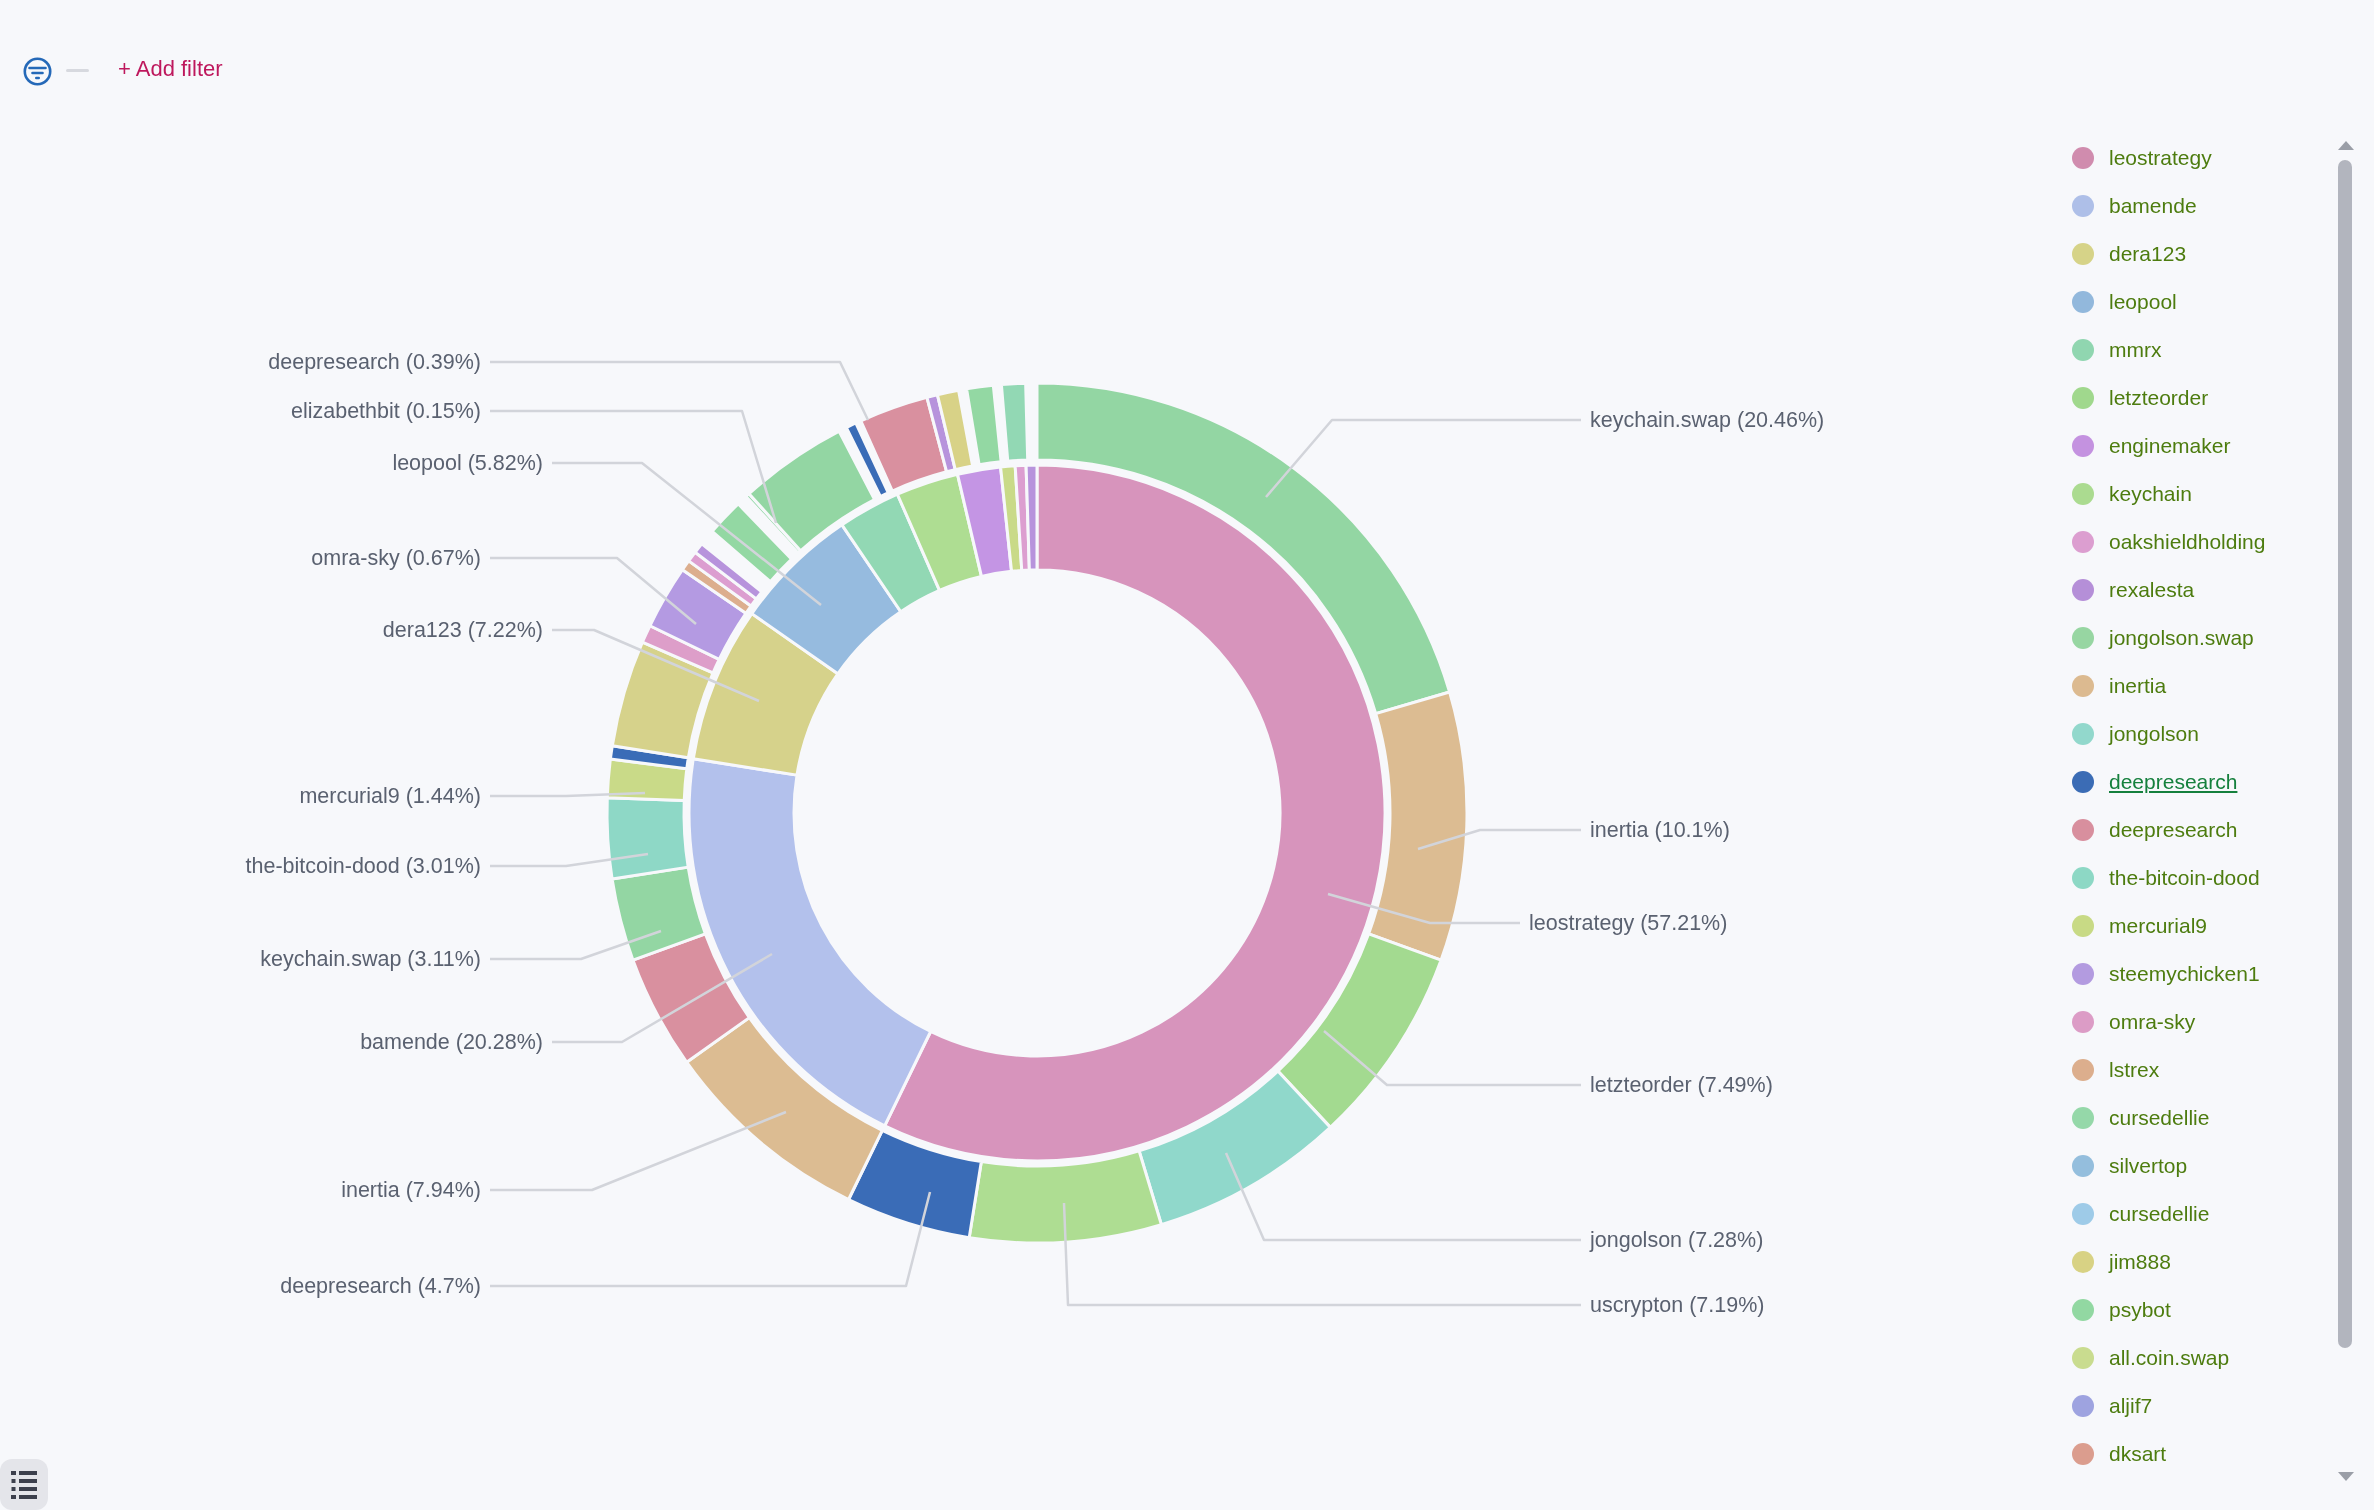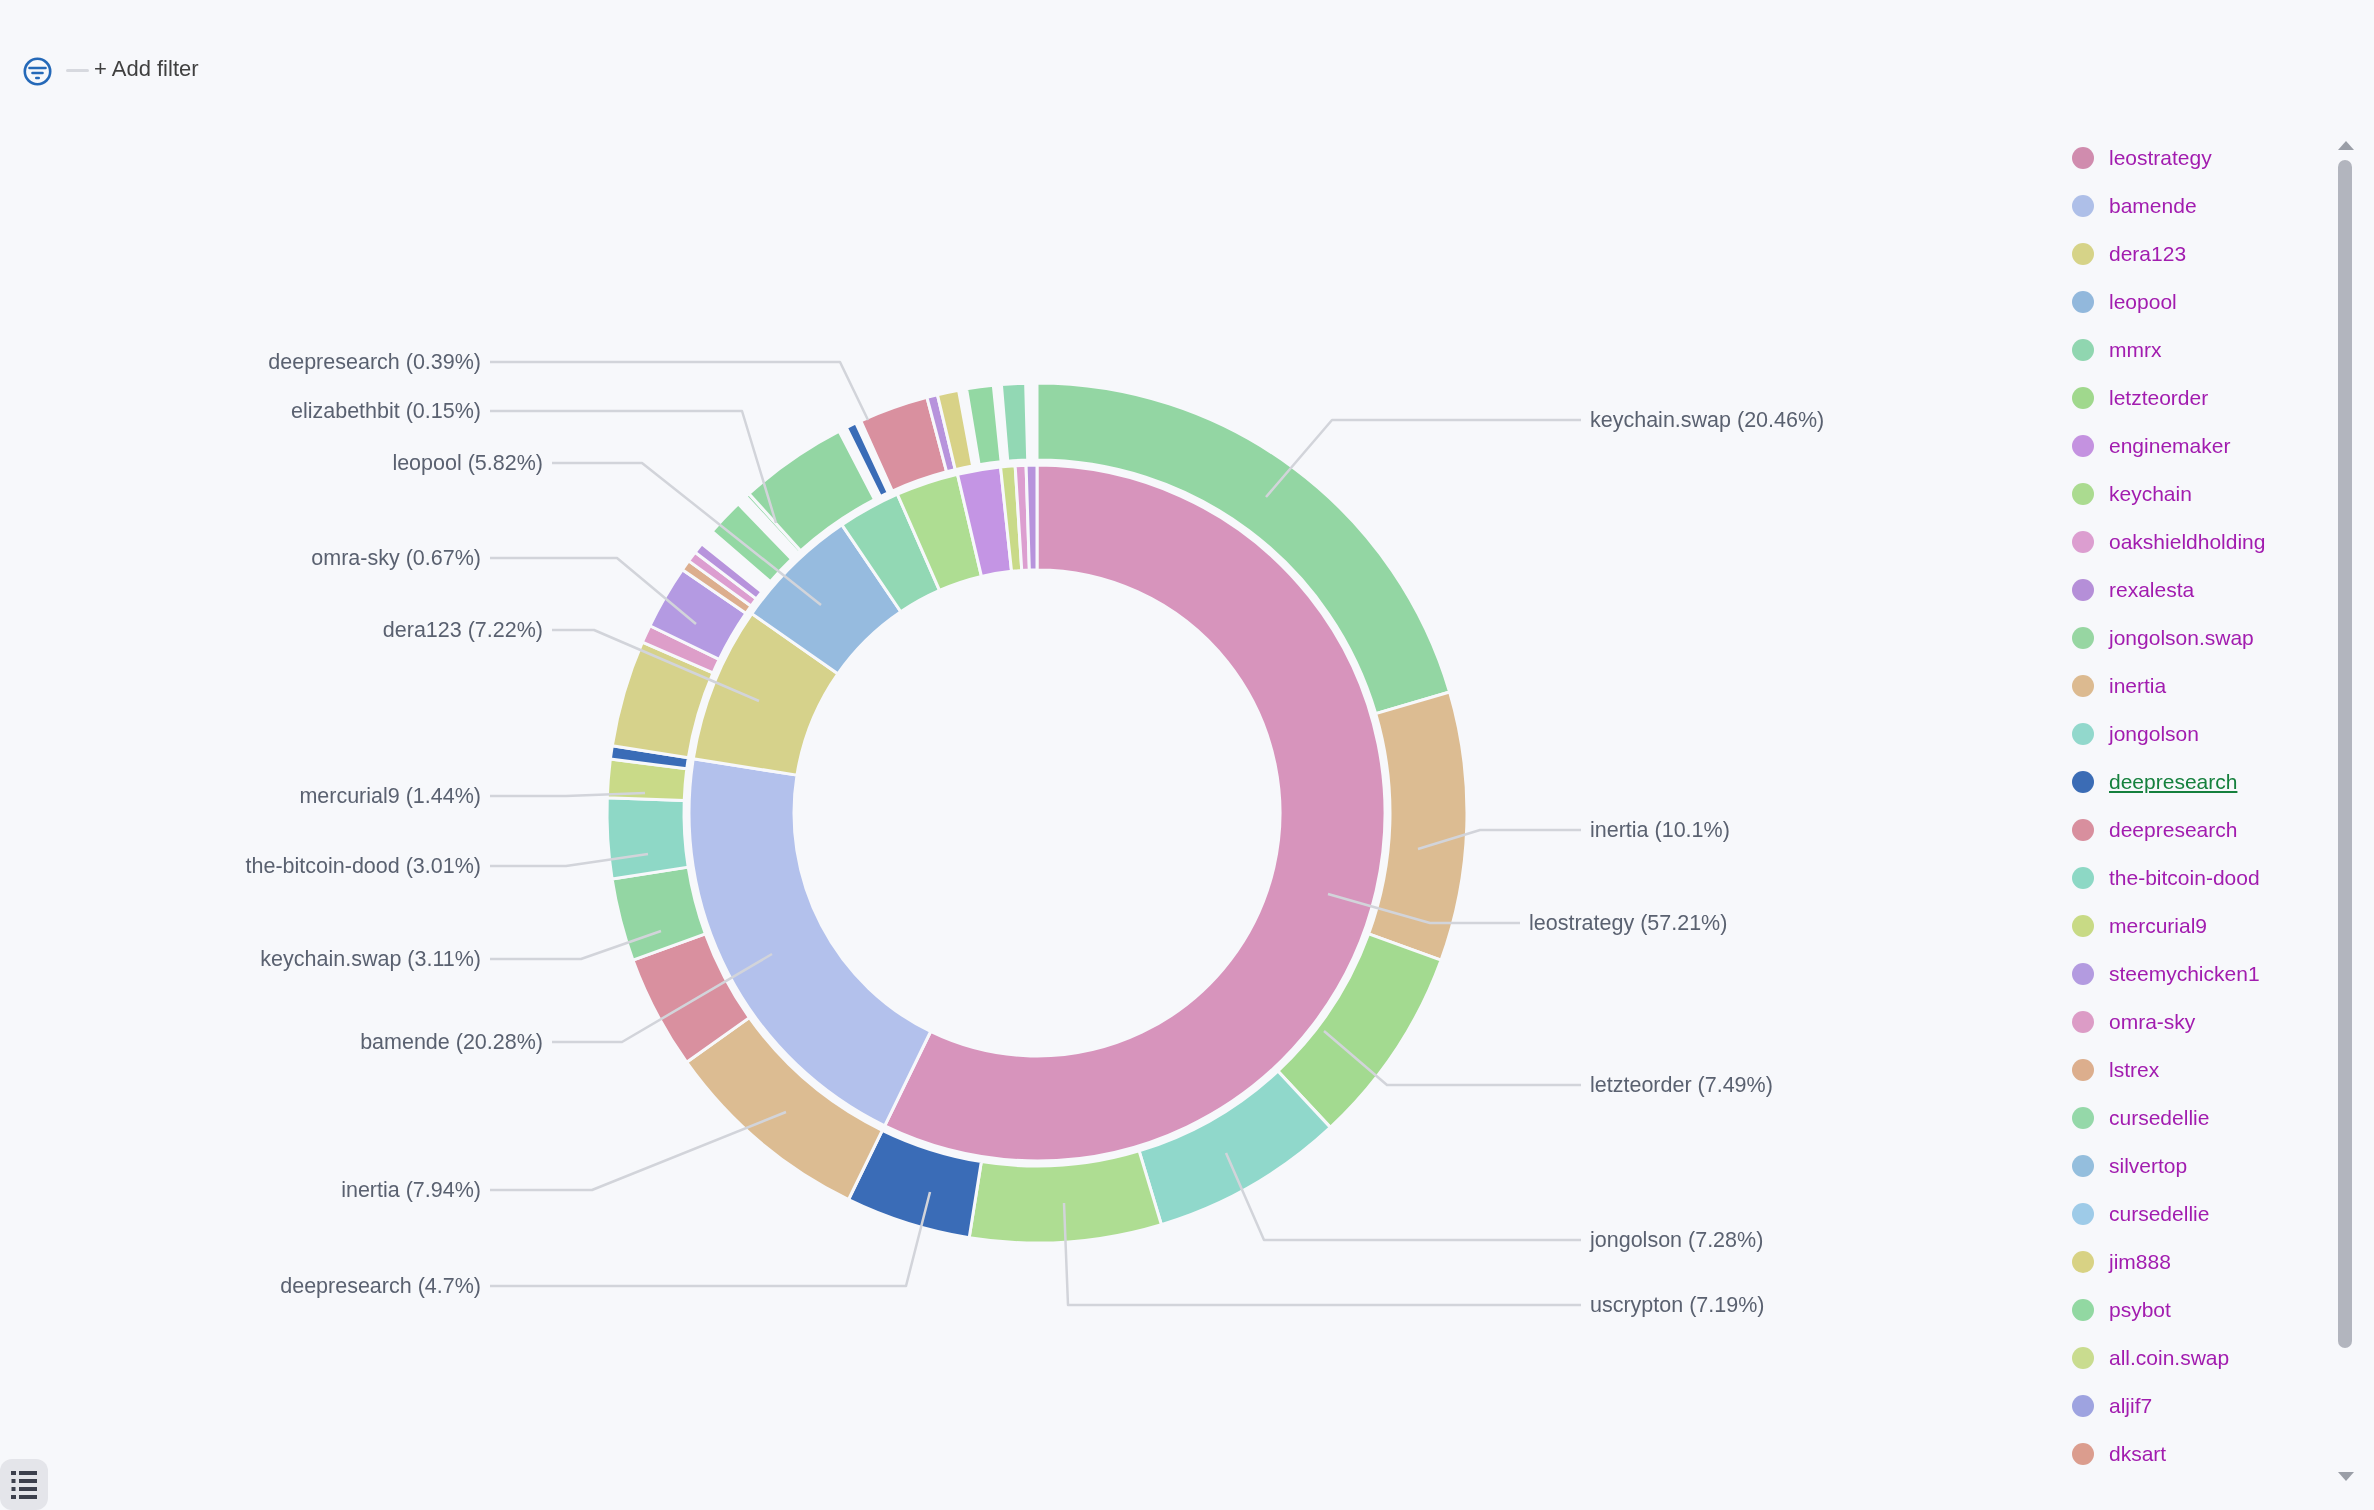--- a/index.html
+++ b/index.html
@@ -5,31 +5,31 @@
   html,body{margin:0;padding:0;}
   body{
     width:2374px;height:1510px;position:relative;overflow:hidden;
     background:#f7f8fb;
     font-family:"Liberation Sans","DejaVu Sans",sans-serif;
   }
   
   .filter-bar{position:absolute;left:0;top:0;width:2374px;height:96px;}
   .filter-icon{position:absolute;left:23px;top:57px;width:29px;height:29px;}
   .filter-dash{position:absolute;left:66px;top:69px;width:23px;height:3px;background:#d7d9df;border-radius:2px;}
-  .add-filter{position:absolute;left:94px;top:56px;font-size:22px;color:#404040;cursor:pointer;}
+  .add-filter{position:absolute;left:118px;top:56px;font-size:22px;color:#be185d;cursor:pointer;}
   
   #chart{position:absolute;left:0;top:0;}
   .slice{stroke:#f7f8fb;stroke-width:3;stroke-linejoin:round;cursor:pointer;}
   .leader{fill:none;stroke:#d2d4da;stroke-width:2.5;stroke-linejoin:round;}
   .callout-text{font-family:"Liberation Sans","DejaVu Sans",sans-serif;font-size:21.5px;fill:#5a6170;}
   
   .legend{position:absolute;left:2072px;top:147px;display:flex;flex-direction:column;gap:26px;}
   .legend-row{display:flex;align-items:center;height:22px;cursor:pointer;}
   .legend-dot{width:22px;height:22px;border-radius:50%;flex:0 0 auto;}
-  .legend-label{margin-left:15px;font-size:21px;color:#a21caf;white-space:nowrap;}
+  .legend-label{margin-left:15px;font-size:21px;color:#4d7c0f;white-space:nowrap;}
   .legend-row.selected .legend-label{color:#15803d;text-decoration:underline;}
   
   .sb-thumb{position:absolute;left:2338px;top:160px;width:14px;height:1188px;background:#b2b5be;border-radius:7px;}
   .sb-up{position:absolute;left:2338px;top:141px;width:0;height:0;border-left:8px solid transparent;border-right:8px solid transparent;border-bottom:9px solid #9a9ea7;}
   .sb-down{position:absolute;left:2338px;top:1472px;width:0;height:0;border-left:8px solid transparent;border-right:8px solid transparent;border-top:9px solid #9a9ea7;}
   
   .legend-toggle{position:absolute;left:0px;top:1459px;width:48px;height:51px;background:#e4e5ea;border-radius:12px;cursor:pointer;}
   .legend-toggle svg{position:absolute;left:11px;top:12px;}
 </style>
 </head>

